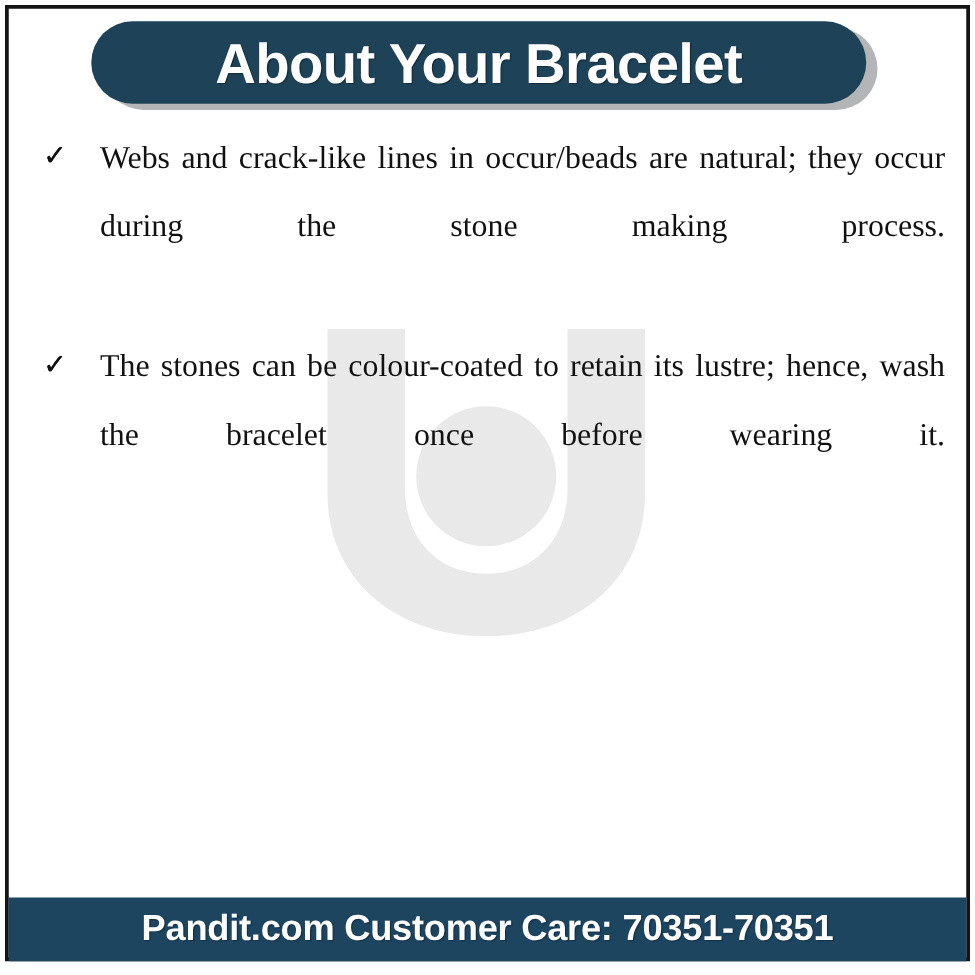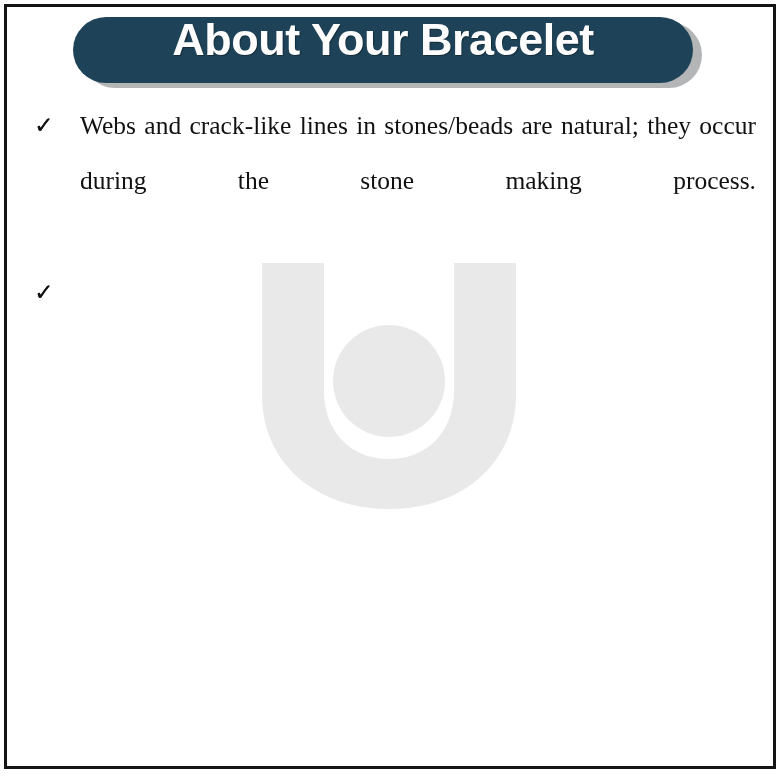--- a/index.html
+++ b/index.html
@@ -47,21 +47,21 @@
   }
   .header-pill {
     position: absolute;
     left: 73px;
     top: 3px;
     width: 620px;
     height: 66px;
     background: #1e4358;
     border-radius: 33px;
     display: flex;
-    align-items: flex-start;
+    align-items: center;
     justify-content: center;
   }
   .header-title {
     font-family: "Liberation Sans", "DejaVu Sans", sans-serif;
     font-weight: bold;
     font-size: 45px;
     letter-spacing: -0.5px;
     color: #fdfdfd;
     text-shadow: 1px 1px 1px rgba(0,0,0,0.35);
     white-space: nowrap;
@@ -171,28 +171,32 @@
 
   <div class="body-area">
     <ul class="points">
 
       <li class="point">
         <span class="tick">✓</span>
       </li>
 
       <li class="point">
         <span class="tick">✓</span>
-        <span class="ptext">Webs and crack-like lines in stones/beads are natural; they occur during the stone making process.</span>
-      </li>
-
-      <li class="point">
-        <span class="tick">✓</span>
-      </li>
-
-      <li class="point">
-        <span class="tick">✓</span>
+        <span class="ptext">Webs and crack-like lines in occur/beads are natural; they occur during the stone making process.</span>
+      </li>
+
+      <li class="point">
+        <span class="tick">✓</span>
+      </li>
+
+      <li class="point">
+        <span class="tick">✓</span>
+        <span class="ptext">The stones can be colour-coated to retain its lustre; hence, wash the bracelet once before wearing it.</span>
       </li>
 
     </ul>
   </div>
 
+  <div class="footer-bar">
+    <span class="footer-text">Pandit.com Customer Care: 70351-70351</span>
+  </div>
 
 </div>
 
 </body></html>

